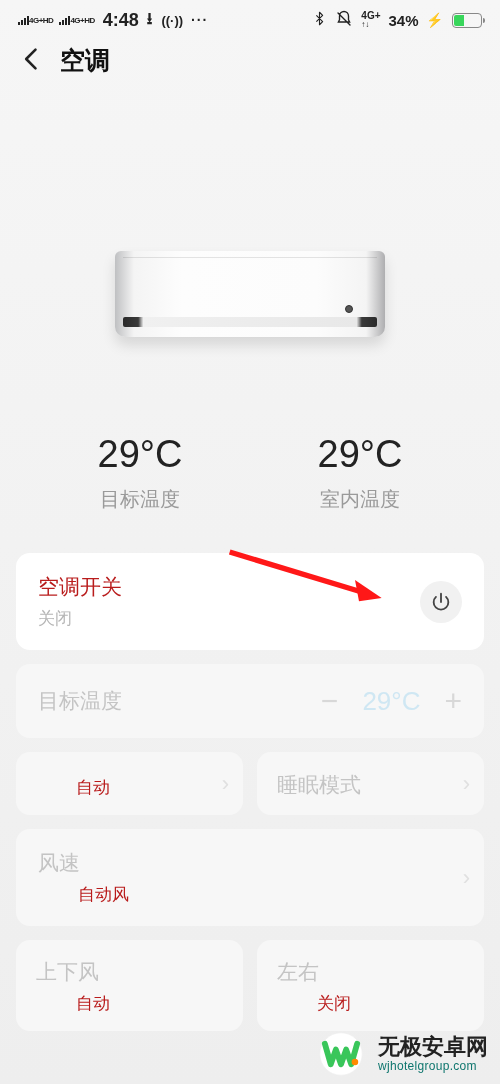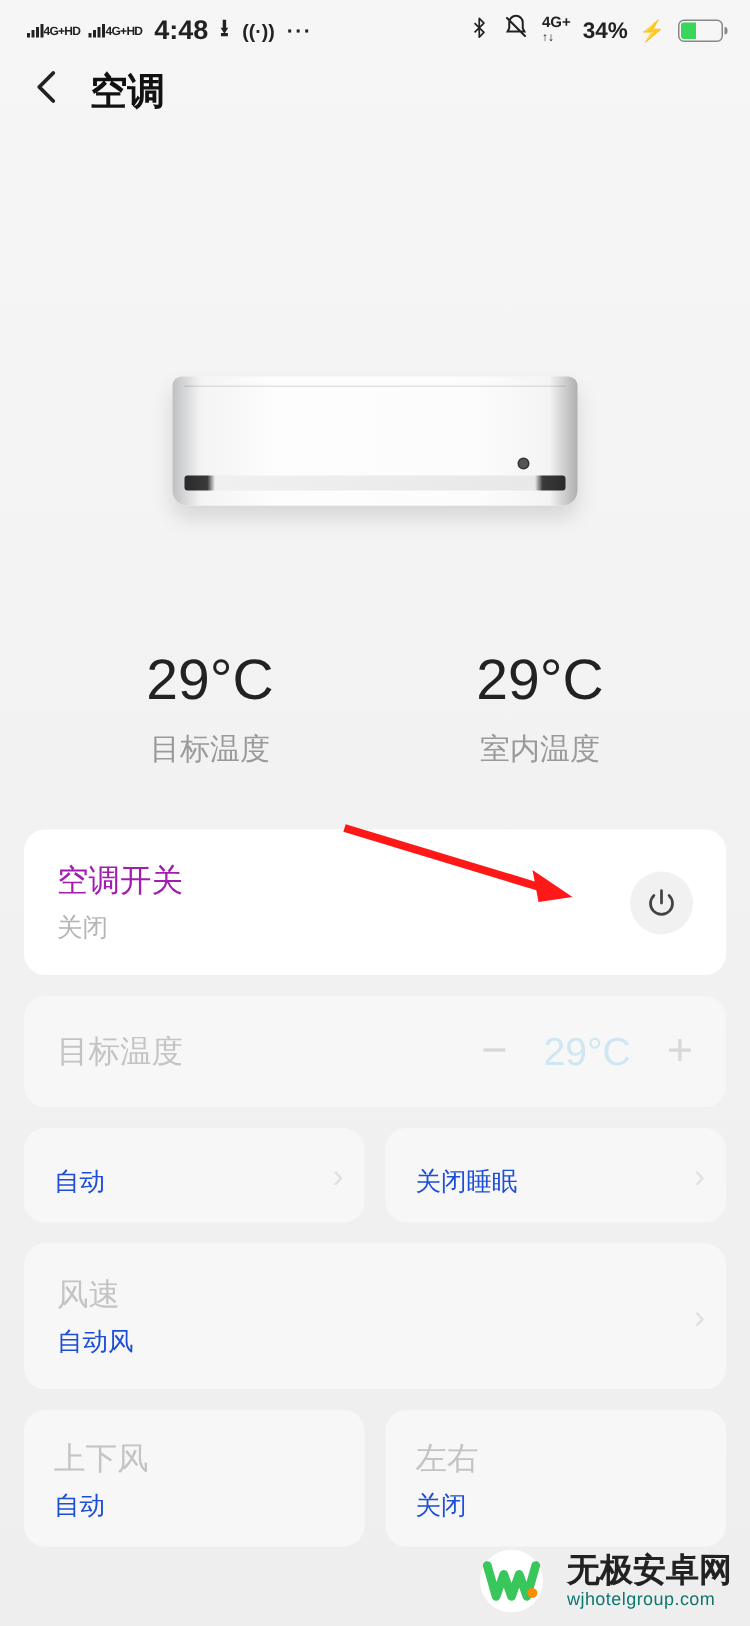--- a/index.html
+++ b/index.html
@@ -47,24 +47,24 @@
   .temp-val { font-size: 38px; font-weight: 400; color:#222; }
   .temp-label { font-size: 20px; color:#9a9a9a; margin-top: 10px;}
 
   
   .arrow { position:absolute; top: 548px; left: 190px; width: 230px; height: 60px; pointer-events:none; z-index:50;}
 
   
   .cards { padding: 0 16px; margin-top: 40px; display:flex; flex-direction:column; gap: 14px; }
   .card { background:#fff; border-radius: 14px; padding: 20px 22px; display:flex; align-items:center; position:relative;}
   .card.disabled { background:#f7f7f7; }
-  .card-title { font-size: 21px; color:#a21caf; font-weight: 500;}
+  .card-title { font-size: 21px; color:#b91c1c; font-weight: 500;}
   .card.disabled .card-title { color:#c4c4c4; }
   .card-sub { font-size: 17px; color:#b5b5b5; margin-top: 6px;}
-  .card.disabled .card-sub { color:#1d4ed8; }
+  .card.disabled .card-sub { color:#b91c1c;margin-left:40px; }
   .card-left { flex:1; display:flex; flex-direction:column;}
   .power-btn { width:42px; height:42px; border-radius:50%; background:#f1f1f1; display:flex; align-items:center; justify-content:center;}
   .power-btn svg { width:22px; height:22px; stroke:#444; stroke-width:2; fill:none;}
   .temp-ctrl { display:flex; align-items:center; gap: 24px;}
   .temp-ctrl .pm { font-size: 30px; color:#d8d8d8; font-weight:300;}
   .temp-ctrl .tval { font-size: 26px; color:#cfe7f3; font-weight:500;}
 
   .row2 { display:flex; gap:14px; }
   .row2 .card { flex:1; padding: 18px 20px 16px 20px;}
   .chev { position:absolute; right:14px; top:50%; transform:translateY(-50%); color:#e0e0e0; font-size:22px;}
@@ -188,21 +188,21 @@
 
   <div class="row2">
     <div class="card disabled">
       <div class="card-left">
         <span class="card-sub">自动</span>
       </div>
       <span class="chev">›</span>
     </div>
     <div class="card disabled">
       <div class="card-left">
-        <span class="card-sub">关闭睡眠</span>
+        <span class="card-title">睡眠模式</span>
       </div>
       <span class="chev">›</span>
     </div>
   </div>
 
   <div class="card disabled">
     <div class="card-left">
       <span class="card-title">风速</span>
       <span class="card-sub">自动风</span>
     </div>

